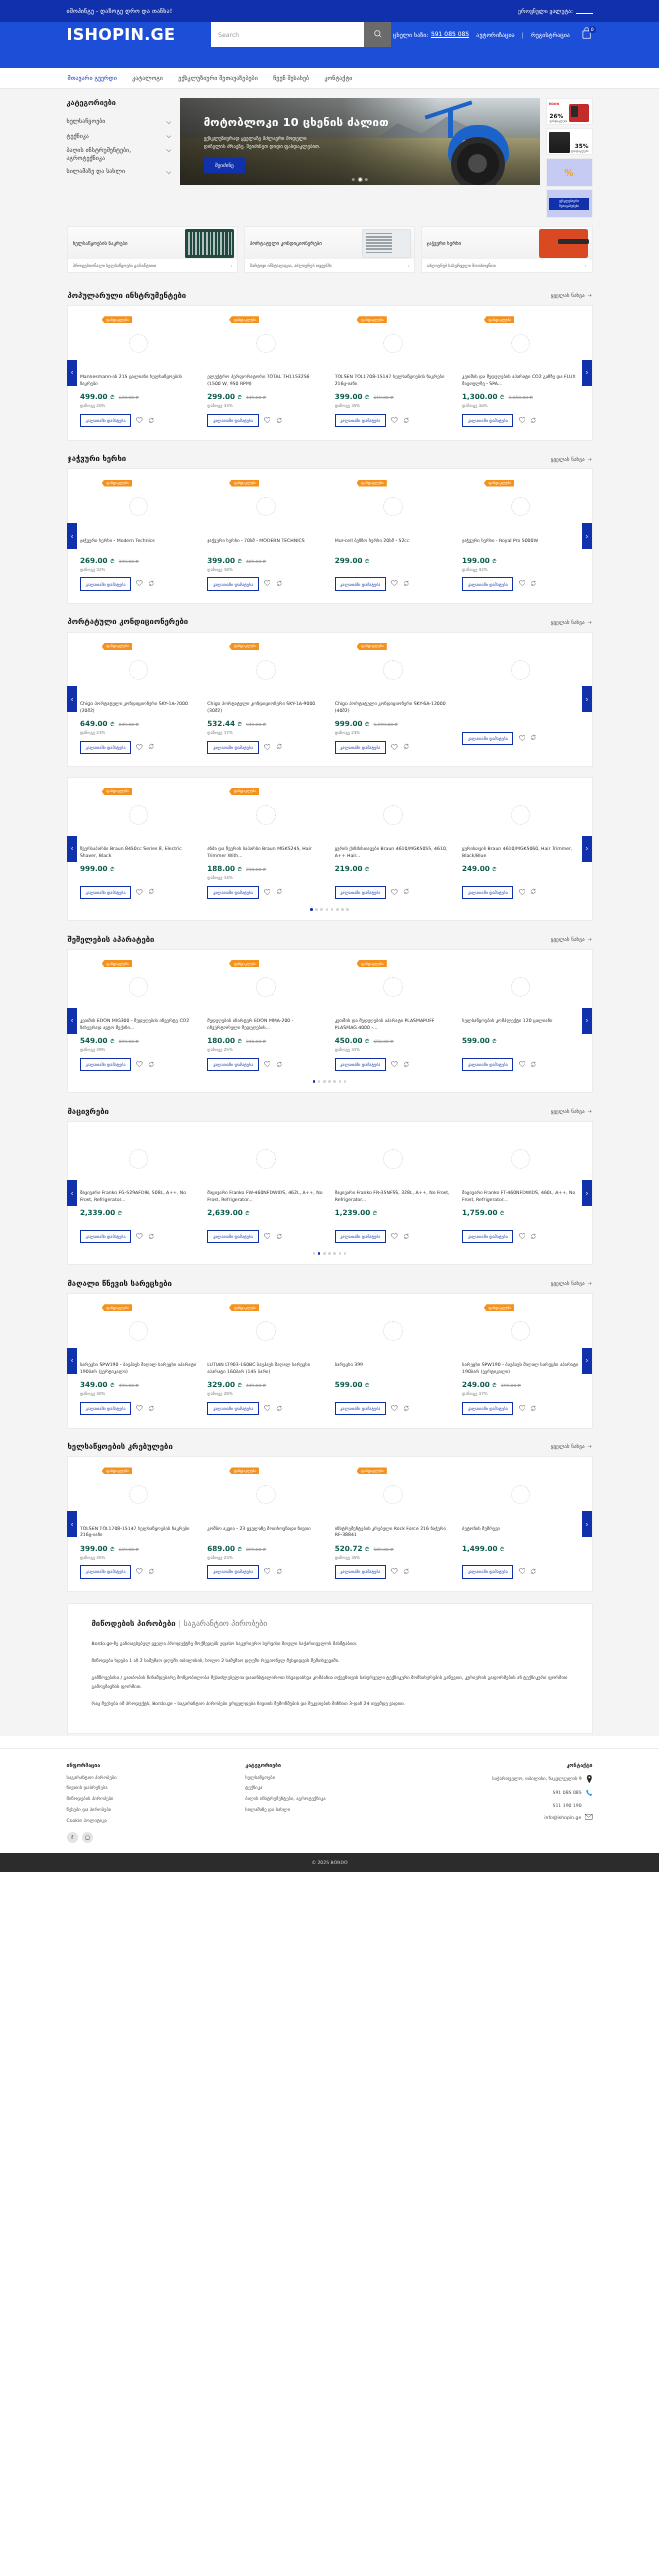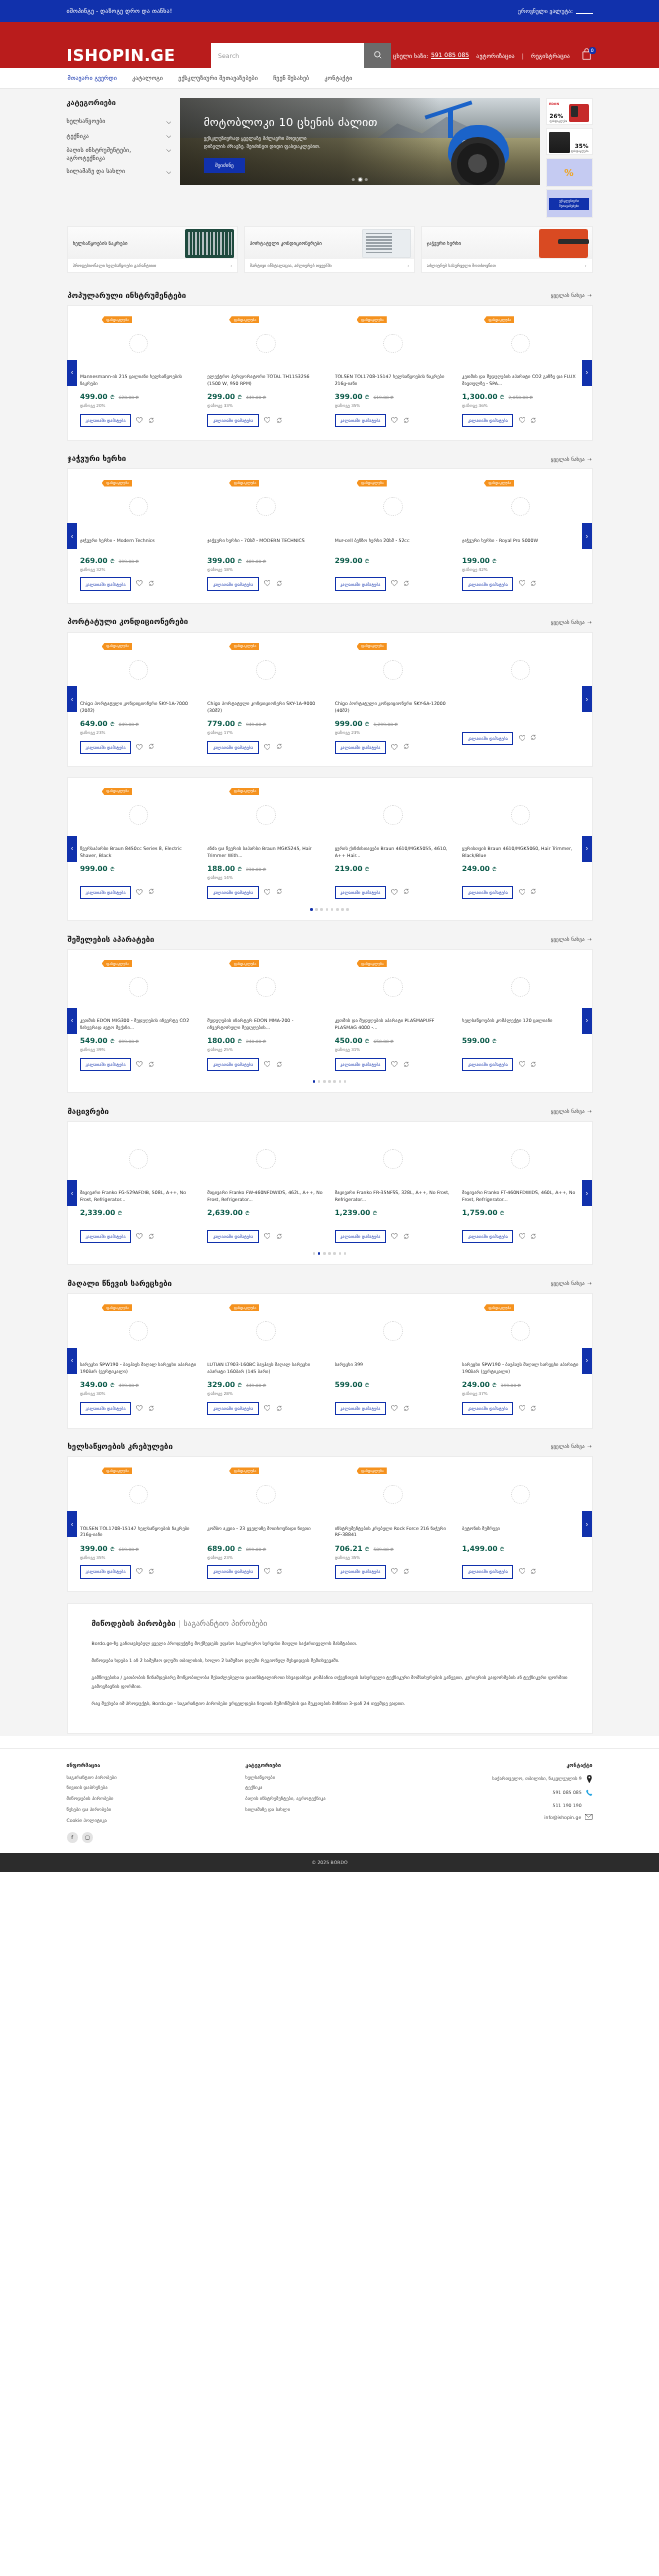--- a/index.html
+++ b/index.html
@@ -22,24 +22,24 @@
     display: flex;
     align-items: center;
   }
   .topbar .container { display: flex; align-items: center; justify-content: space-between; }
   .topbar .tagline { font-size: 6px; letter-spacing: 0.1px; }
   .topbar .lang { font-size: 5.7px; display: flex; align-items: center; gap: 3.1px; }
   .topbar .lang .sel { border-bottom: 1px solid #fff; min-width: 16.5px; display:inline-block; height:6.2px;}
 
   
   .header {
-    background: #b91c1c;
+    background: #1d4ed8;
     height: 46px;
     display: flex;
-    align-items: flex-end;
+    align-items: flex-start;
   }
   .header .container { display: flex; align-items: center; }
   .logo {
     color: #fff;
     font-size: 16px;
     font-weight: 700;
     letter-spacing: 0.3px;
     white-space: nowrap;
     width: 134px;
   }
@@ -135,21 +135,21 @@
   .hero-mnt { position:absolute; left:52%; top:18%; width:38%; height:36%; background:#7f8a94; clip-path: polygon(0% 100%, 22% 30%, 40% 62%, 58% 8%, 82% 58%, 100% 100%); opacity:.85;}
   .hero-shade { position:absolute; inset:0; background: linear-gradient(90deg, rgba(25,23,18,.72) 0%, rgba(30,28,22,.5) 45%, rgba(0,0,0,0) 72%); }
   .tractor { position:absolute; right:3%; bottom:-3.1px; width:118px; height:88px; }
   .tr-body { position:absolute; right:20.6px; bottom:23px; width:61px; height:41px; background:#1b63c9; border-radius:28px 28px 11.3px 11.3px; }
   .tr-body:after{content:"";position:absolute;left:14.4px;top:15.5px;width:7.2px;height:7.2px;border-radius:50%;background:#cfe2f7;box-shadow:14.4px 0 0 #cfe2f7;}
   .tr-wheel { position:absolute; right:25px; bottom:-2.1px; width:54px; height:54px; border-radius:50%; background:#1b1b1b; border:6.7px solid #2b2b2b;}
   .tr-wheel:after{content:"";position:absolute;inset:11.3px;border-radius:50%;background:#4a4a4a;}
   .tr-arm { position:absolute; right:57px; top:7.2px; width:49px; height:4.1px; background:#1b63c9; transform: rotate(-18deg); }
   .tr-arm2 { position:absolute; right:77px; top:8.2px; width:4.1px; height:29px; background:#1b63c9; }
   .hero-text { position: absolute; left: 24px; top: 17.5px; color: #fff; z-index:5; }
-  .hero-text h2 { font-size: 11.3px; font-weight: 400; margin-bottom: 6.2px; letter-spacing:0.2px; }
+  .hero-text h2 { font-size: 11.3px; font-weight: 700; margin-bottom: 6.2px; letter-spacing:0.2px; }
   .hero-text p { font-size: 4.9px; line-height: 1.55; opacity: .92; max-width: 118px; }
   .hero-btn {
     display: inline-block; margin-top: 7.2px;
     background: #1131ac; color: #fff; border: none;
     padding: 4.6px 11.3px; font-size: 5.2px; cursor: pointer; font-family: inherit;
   }
   .hero-dots { position:absolute; bottom:4.1px; left:50%; transform:translateX(-50%); display:flex; gap:3.6px; z-index:6;}
   .hero-dots i { width:3.1px;height:3.1px;border-radius:50%;background:rgba(255,255,255,.45); display:block;}
   .hero-dots i.on { background:#fff; box-shadow:0 0 0 1px rgba(255,255,255,.35);}
 
@@ -654,21 +654,21 @@
                       </svg></span>
                   </div>
                 </div>
                 <div class="card">
                   <span class="badge">ფასდაკლება</span>
                   <div class="pimg">
                     <span class="spinner"></span>
                   </div>
                   <div class="ptitle">Chigo პორტატული კონდიციონერი SKY-1A-9000 (30მ2)</div>
                   <div class="pricerow">
-                    <span class="price-new"><span>779.00</span> <span class="gel">₾</span></span>
+                    <span class="price-new"><span>532.44</span> <span class="gel">₾</span></span>
                     <span class="price-old">949.00 ₾</span>
                   </div>
                   <div class="saving">დაზოგე 17%</div>
                   <div class="cardfoot">
                     <button class="addcart">კალათაში დამატება</button>
                     <span class="ic"><svg width="6.7" height="6.2" viewBox="0 0 16 14" fill="none" stroke="#555" stroke-width="1.2">
                         <path d="M8 13S1 8.8 1 4.6A3.6 3.6 0 0 1 8 3a3.6 3.6 0 0 1 7 1.6C15 8.8 8 13 8 13z"></path>
                       </svg></span>
                     <span class="ic"><svg width="6.7" height="6.7" viewBox="0 0 16 16" fill="none" stroke="#555" stroke-width="1.2">
                         <path d="M3 8a5 5 0 0 1 9-3M13 8a5 5 0 0 1-9 3"></path>
@@ -1191,21 +1191,21 @@
                       </svg></span>
                   </div>
                 </div>
                 <div class="card">
                   <span class="badge">ფასდაკლება</span>
                   <div class="pimg">
                     <span class="spinner"></span>
                   </div>
                   <div class="ptitle">ინსტრუმენტების კრებული Rock Force 216 ნაჭერი RF-38841</div>
                   <div class="pricerow">
-                    <span class="price-new"><span>706.21</span> <span class="gel">₾</span></span>
+                    <span class="price-new"><span>520.72</span> <span class="gel">₾</span></span>
                     <span class="price-old">589.00 ₾</span>
                   </div>
                   <div class="saving">დაზოგე 35%</div>
                   <div class="cardfoot">
                     <button class="addcart">კალათაში დამატება</button>
                     <span class="ic"><svg width="6.7" height="6.2" viewBox="0 0 16 14" fill="none" stroke="#555" stroke-width="1.2">
                         <path d="M8 13S1 8.8 1 4.6A3.6 3.6 0 0 1 8 3a3.6 3.6 0 0 1 7 1.6C15 8.8 8 13 8 13z"></path>
                       </svg></span>
                     <span class="ic"><svg width="6.7" height="6.7" viewBox="0 0 16 16" fill="none" stroke="#555" stroke-width="1.2">
                         <path d="M3 8a5 5 0 0 1 9-3M13 8a5 5 0 0 1-9 3"></path>

